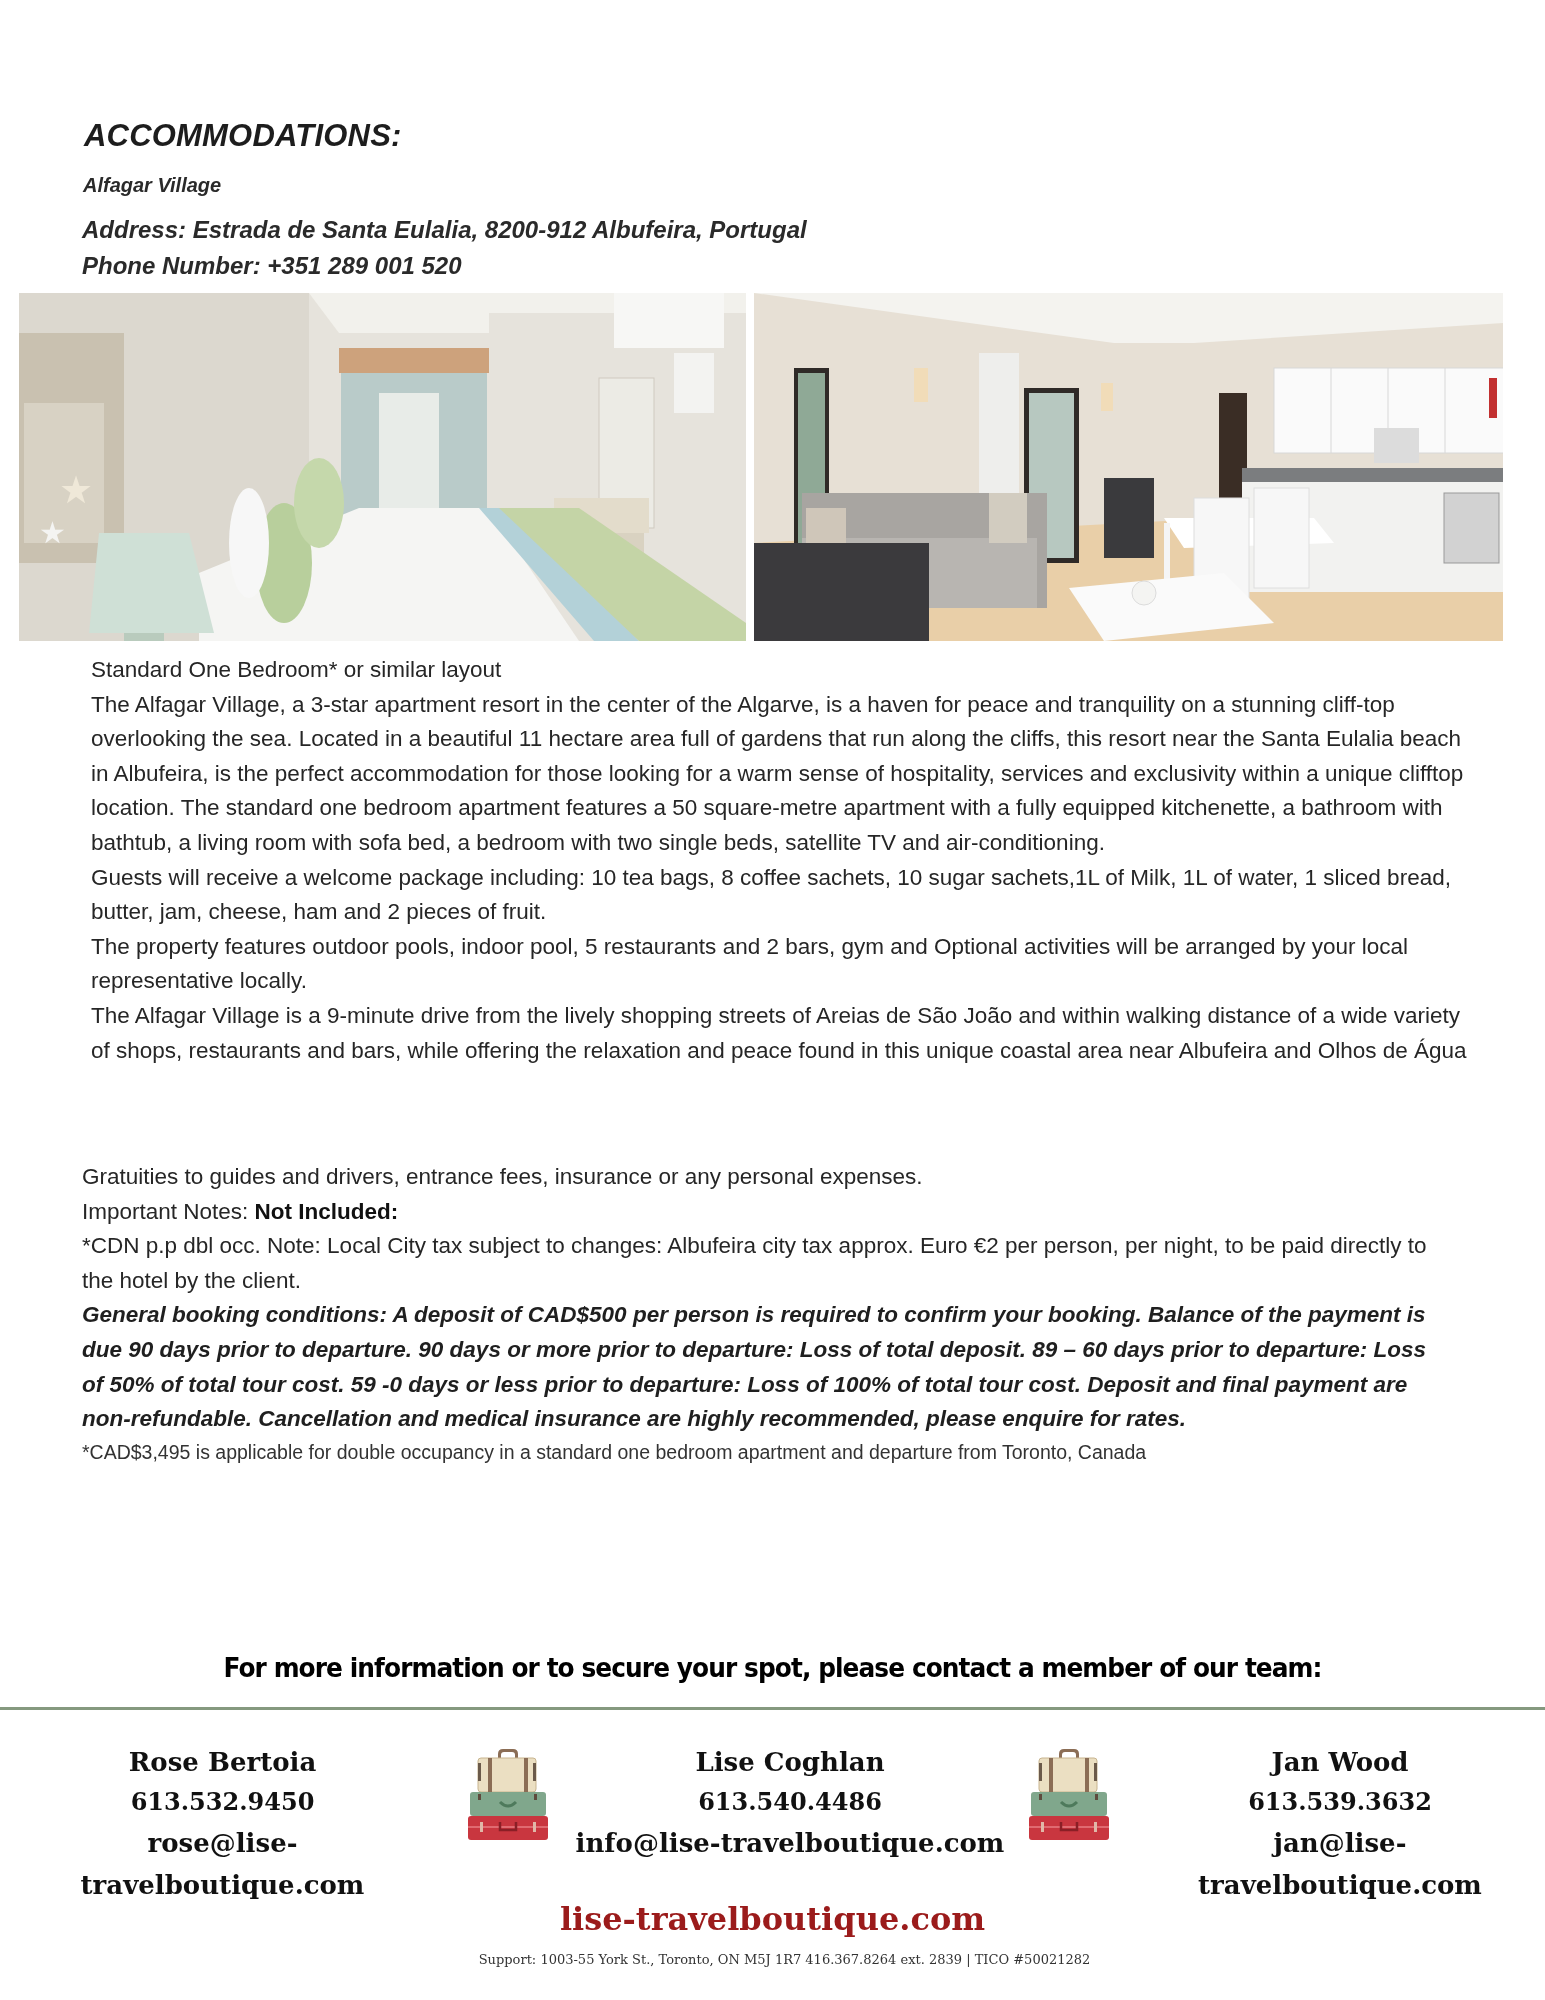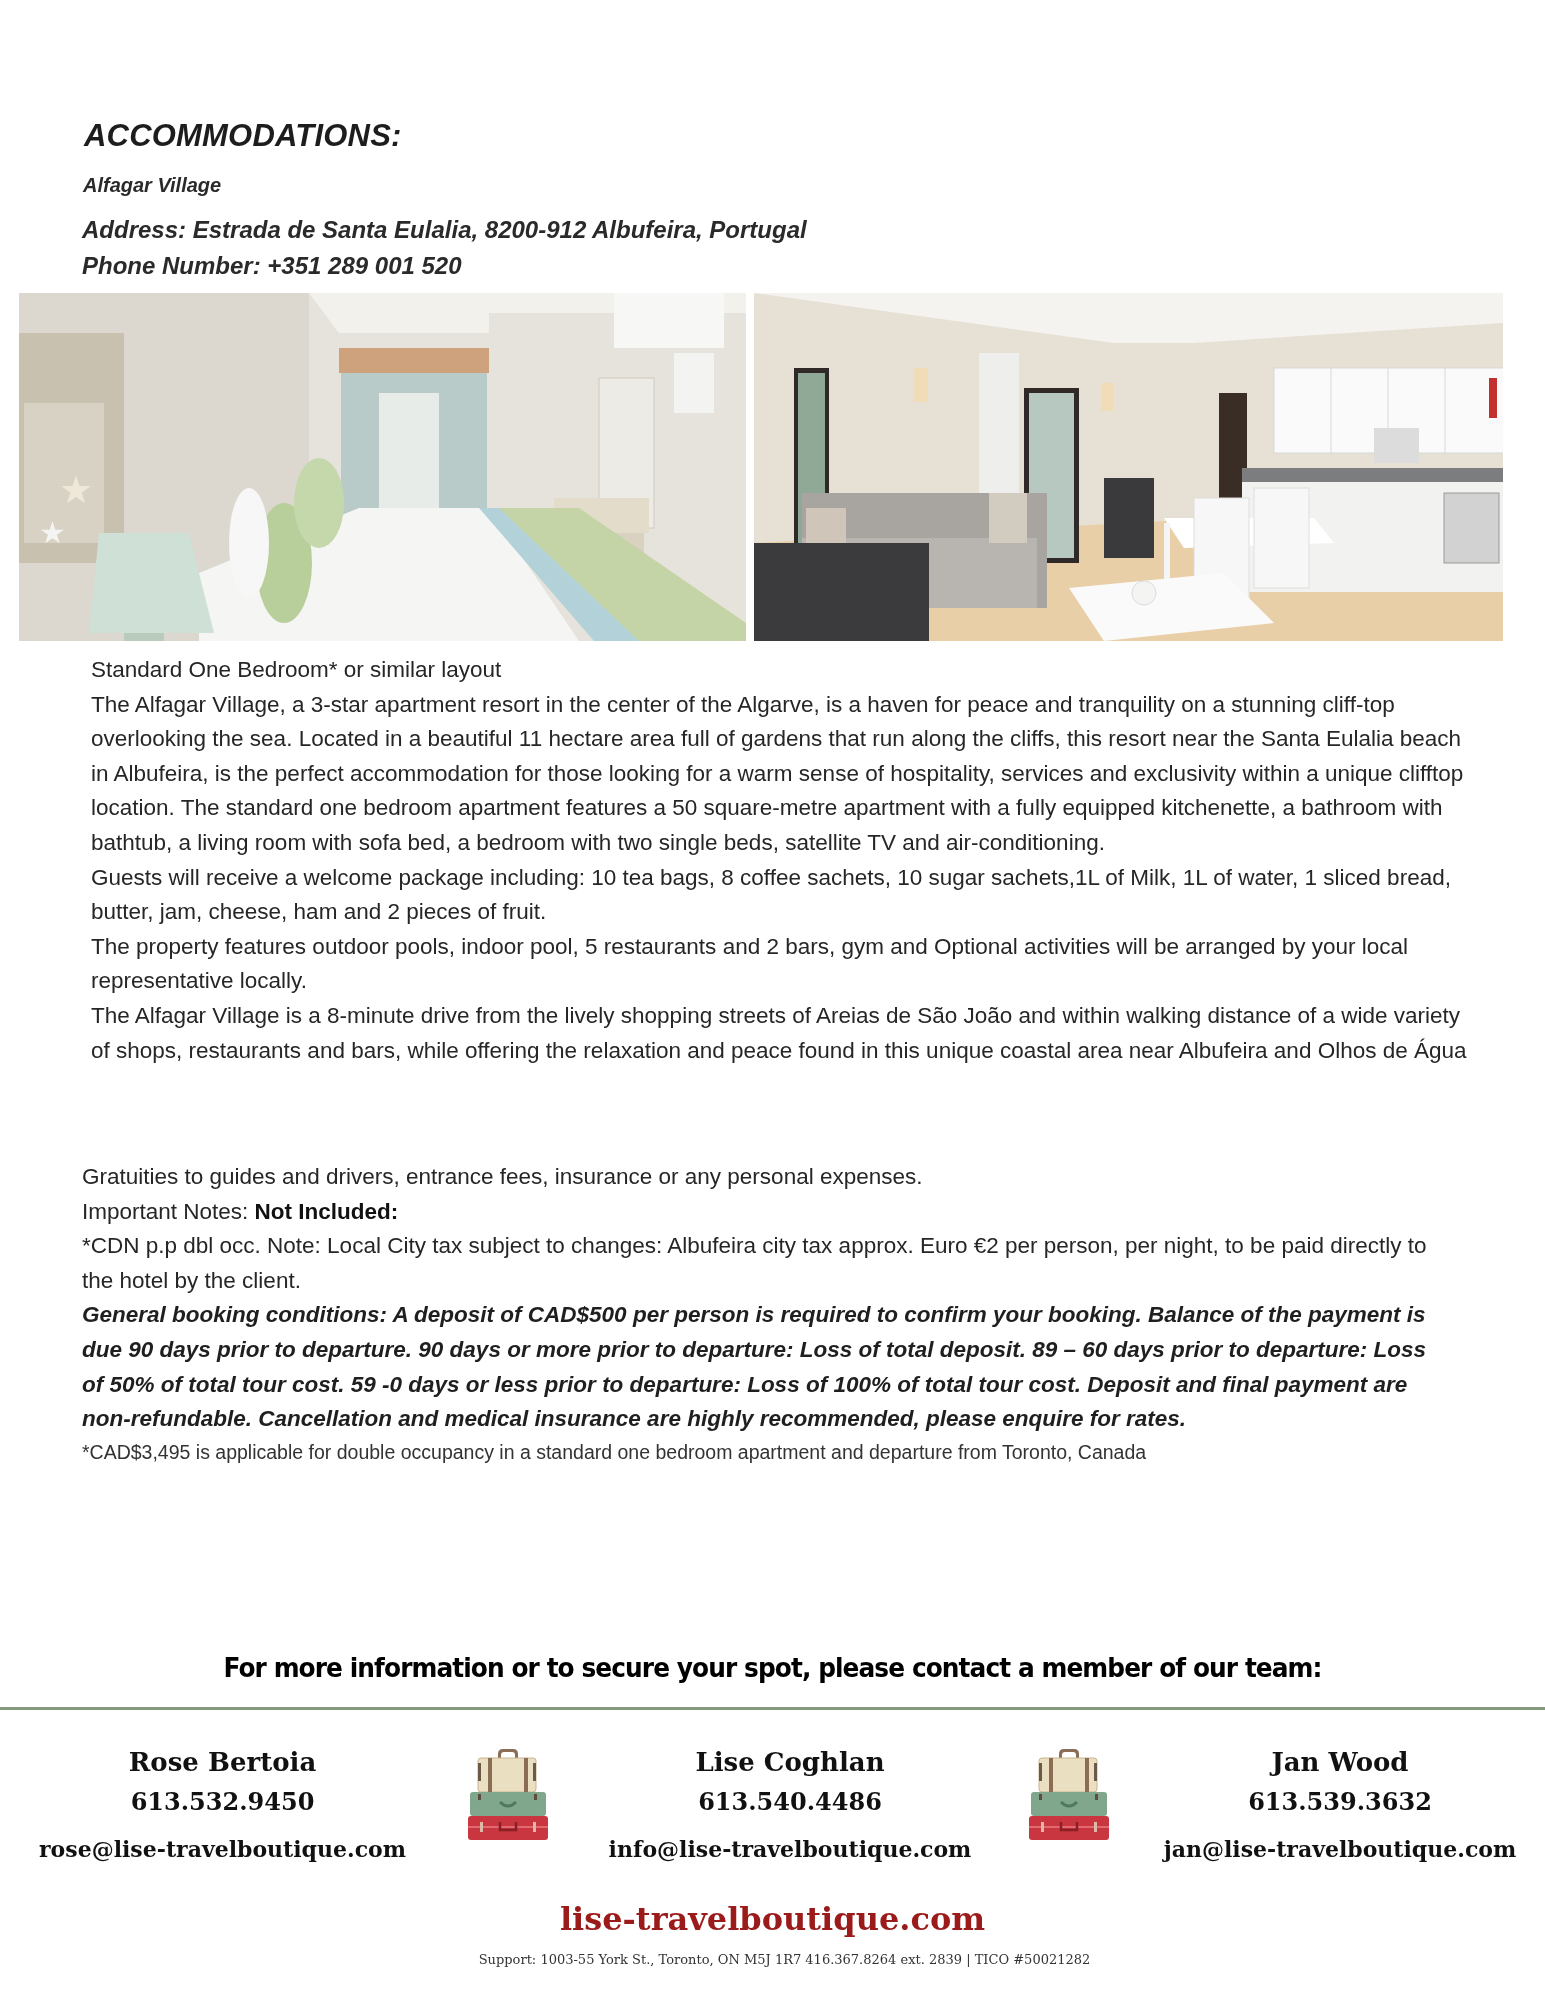--- a/index.html
+++ b/index.html
@@ -22,21 +22,21 @@
   .notes .b { font-weight:bold; color:#111; }
   .notes .bi { font-weight:bold; font-style:italic; color:#1f1f1f; }
   .notes .foot { font-size:19.5px; line-height:30px; color:#333; }
 
   .cta { left:0; width:1545px; top:1652px; text-align:center; font-size:27px; font-weight:bold; color:#000; font-family:"DejaVu Sans", sans-serif; letter-spacing:-1px; transform:scaleX(0.92); transform-origin:center; }
   .rule { left:0; top:1707px; width:1545px; height:3px; background:#85997f; }
 
   .contact { position:absolute; top:1742px; text-align:center; font-family:"DejaVu Serif", serif; font-weight:bold; color:#111; }
   .contact .name { font-size:26px; line-height:40px; }
   .contact .tel { font-size:24px; line-height:40px; }
-  .contact .mail { font-size:22px; line-height:54px; }
+  .contact .mail { font-size:26px; line-height:42px; }
   .c1 { left:20px; width:405px; }
   .c2 { left:575px; width:430px; }
   .c3 { left:1140px; width:400px; }
 
   .suitcase { position:absolute; top:1748px; width:84px; height:92px; }
   .s1 { left:466px; }
   .s2 { left:1027px; }
 
   .site { left:0; width:1545px; top:1900px; text-align:center; font-family:"DejaVu Serif", serif; font-weight:bold; font-size:32px; color:#9b1b1b; }
   .support { left:0; width:1545px; top:1952px; text-align:center; font-family:"DejaVu Serif", serif; font-size:13px; color:#333;padding-left:12px; }
@@ -132,21 +132,21 @@
     <polygon points="315,295 470,280 520,330 350,348" fill="#fafafa"></polygon>
     <circle cx="390" cy="300" r="12" fill="#f4f4f2" stroke="#dcdcdc"></circle>
   </svg>
 </div>
 
 <div class="abs body-text">
   <p>Standard One Bedroom* or similar layout</p>
   <p style="width:1375px">The Alfagar Village, a 3-star apartment resort in the center of the Algarve, is a haven for peace and tranquility on a stunning cliff-top overlooking the sea. Located in a beautiful 11 hectare area full of gardens that run along the cliffs, this resort near the Santa Eulalia beach in Albufeira, is the perfect accommodation for those looking for a warm sense of hospitality, services and exclusivity within a unique clifftop location. The standard one bedroom apartment features a 50 square-metre apartment with a fully equipped kitchenette, a bathroom with bathtub, a living room with sofa bed, a bedroom with two single beds, satellite TV and air-conditioning.</p>
   <p style="width:1405px">Guests will receive a welcome package including: 10 tea bags, 8 coffee sachets, 10 sugar sachets,1L of Milk, 1L of water, 1 sliced bread, butter, jam, cheese, ham and 2 pieces of fruit.</p>
   <p style="width:1375px">The property features outdoor pools, indoor pool, 5 restaurants and 2 bars, gym and Optional activities will be arranged by your local representative locally.</p>
-  <p style="width:1385px">The Alfagar Village is a 8-minute drive from the lively shopping streets of Areias de São João and within walking distance of a wide variety of shops, restaurants and bars, while offering the relaxation and peace found in this unique coastal area near Albufeira and Olhos de Água</p>
+  <p style="width:1385px">The Alfagar Village is a 9-minute drive from the lively shopping streets of Areias de São João and within walking distance of a wide variety of shops, restaurants and bars, while offering the relaxation and peace found in this unique coastal area near Albufeira and Olhos de Água</p>
 </div>
 
 <div class="abs notes">
   <p>Gratuities to guides and drivers, entrance fees, insurance or any personal expenses.</p>
   <p><span>Important Notes: </span><span class="b">Not Included:</span></p>
   <p style="width:1360px">*CDN p.p dbl occ. Note: Local City tax subject to changes: Albufeira city tax approx. Euro €2 per person, per night, to be paid directly to the hotel by the client.</p>
   <p class="bi" style="width:1345px">General booking conditions: A deposit of CAD$500 per person is required to confirm your booking. Balance of the payment is due 90 days prior to departure. 90 days or more prior to departure: Loss of total deposit. 89 – 60 days prior to departure: Loss of 50% of total tour cost. 59 -0 days or less prior to departure: Loss of 100% of total tour cost. Deposit and final payment are non-refundable. Cancellation and medical insurance are highly recommended, please enquire for rates.</p>
   <p class="foot">*CAD$3,495 is applicable for double occupancy in a standard one bedroom apartment and departure from Toronto, Canada</p>
 </div>
 

